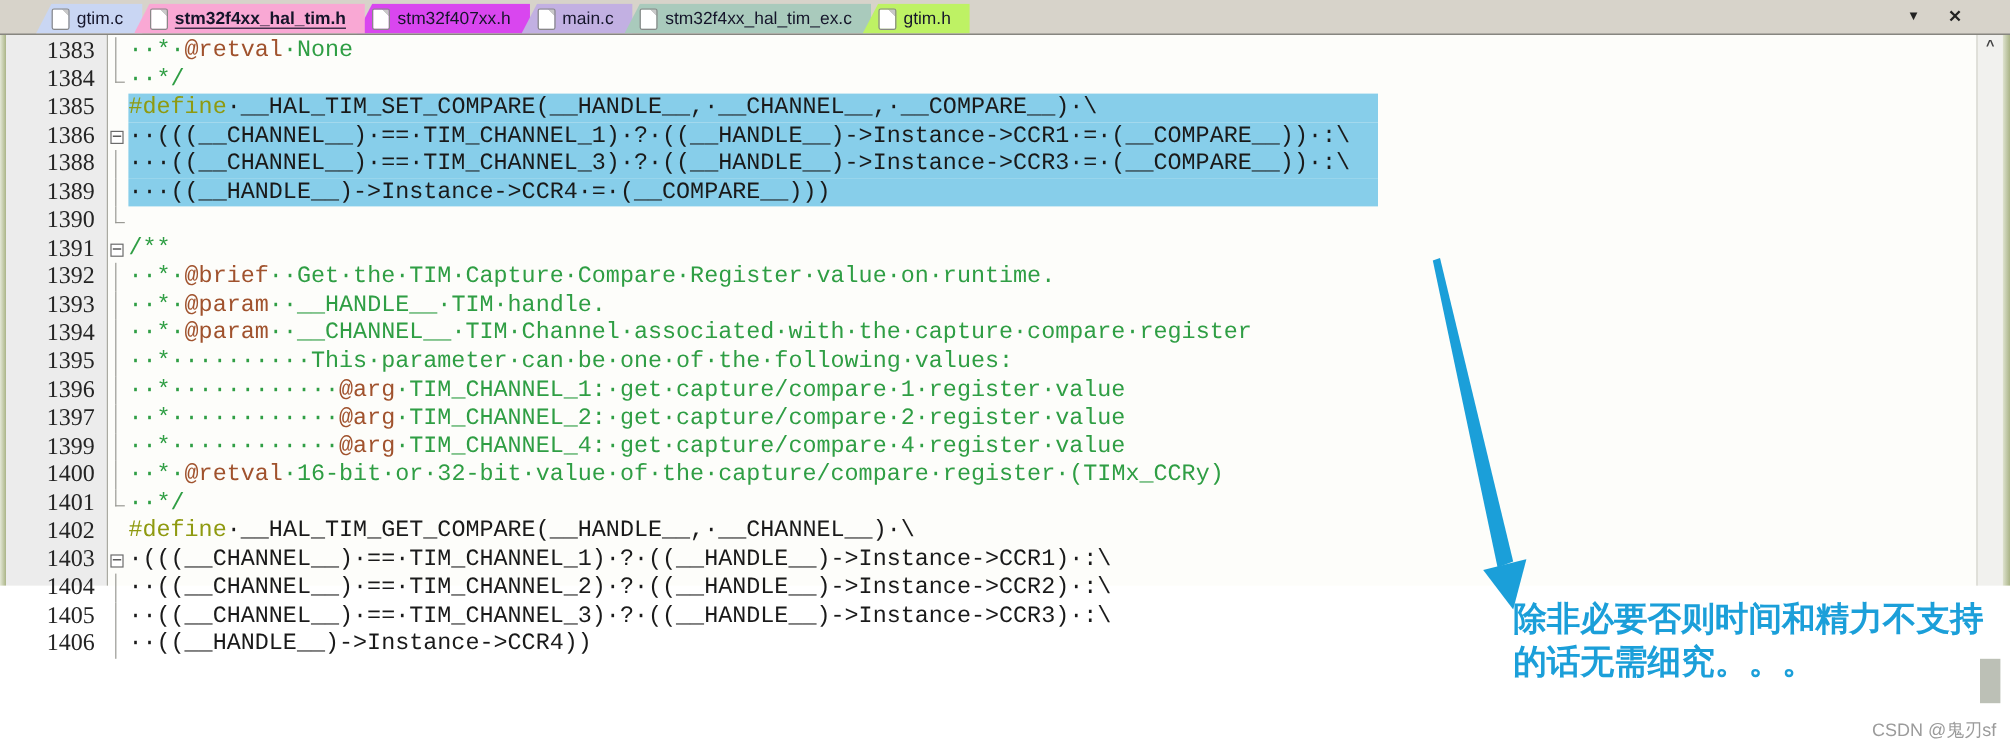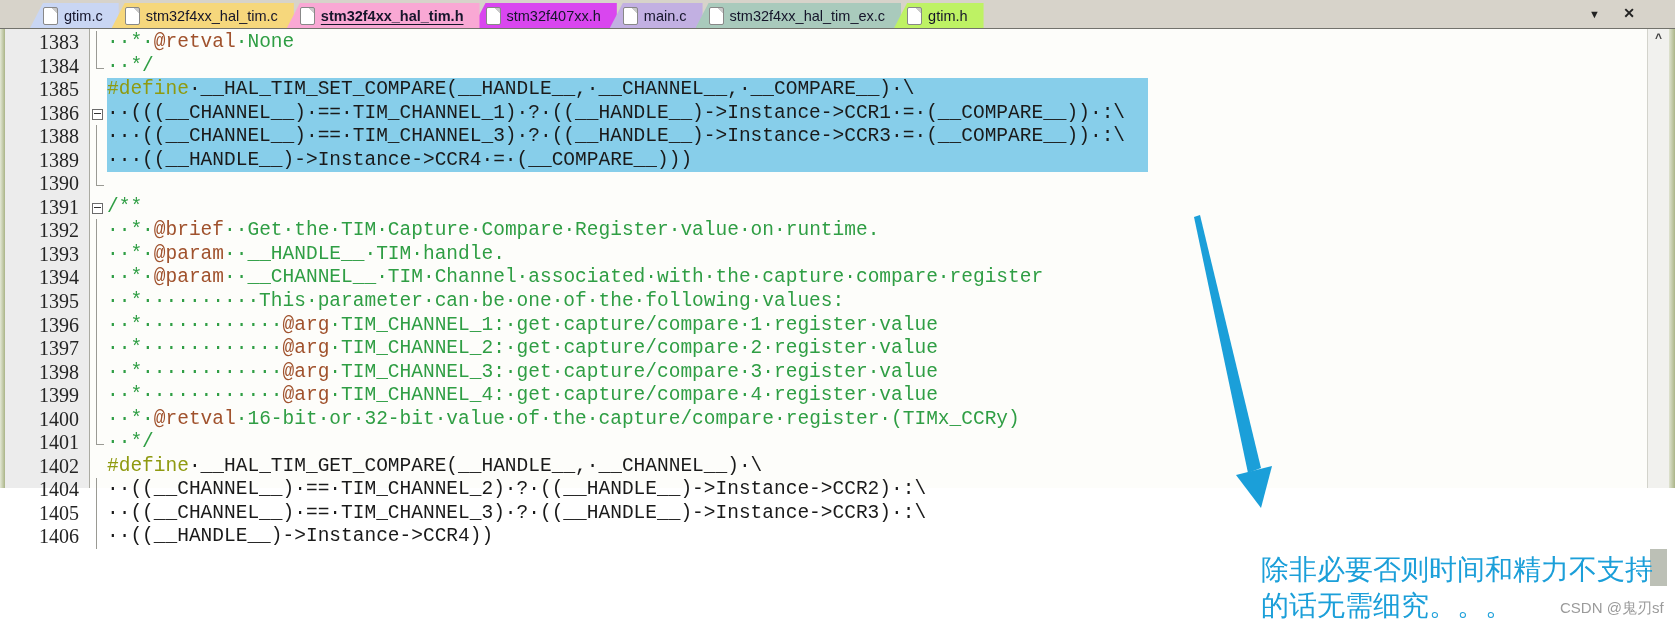--- a/index.html
+++ b/index.html
@@ -45,39 +45,35 @@
   .f-line{position:absolute;left:7px;top:0;bottom:0;width:1px;background:#9a9a94;}
   .f-end{position:absolute;left:7px;top:0;width:7px;height:13px;border-left:1px solid #9a9a94;border-bottom:1px solid #9a9a94;}
 
   
   .vscroll{position:absolute;right:6px;top:0;bottom:0;width:21px;background:#f1f1ee;border-left:1px solid #d3d3cb;}
   .scroll-up{height:18px;text-align:center;font-size:12px;font-weight:bold;color:#444;line-height:18px;}
   .thumb{position:absolute;left:2px;right:2px;top:520px;height:37px;background:#bcc0b6;}
 
   
   .overlay{position:absolute;inset:0;pointer-events:none;z-index:40;}
-  .note{position:absolute;left:1261px;top:552px;font-size:28px;line-height:36px;font-weight:400;
+  .note{position:absolute;left:1261px;top:498px;font-size:28px;line-height:36px;font-weight:700;
         color:var(--annotation_blue);font-family:"Liberation Sans",sans-serif;}
   .watermark{position:absolute;left:1560px;top:599px;font-size:15px;color:#9b9b9b;white-space:nowrap;}
 </style>
 </head>
 <body>
 
 <div class="app">
 
   <div class="tabbar">
     <div id="tabstrip" style="display:flex;align-items:flex-end;">
         <div class="tab" style="background: rgb(201, 214, 243); z-index: 1;">
           <span class="page-icon"></span>
           <span class="lbl">gtim.c</span>
         </div>
-        <div class="tab" style="background: rgb(246, 215, 124); z-index: 2;">
-          <span class="page-icon"></span>
-          <span class="lbl">stm32f4xx_hal_tim.c</span>
-        </div>
         <div class="tab active" style="background: #f9a8d4; z-index: 20;">
           <span class="page-icon"></span>
           <span class="lbl">stm32f4xx_hal_tim.h</span>
         </div>
         <div class="tab" style="background: #d946ef; z-index: 4;">
           <span class="page-icon"></span>
           <span class="lbl">stm32f407xx.h</span>
         </div>
         <div class="tab" style="background: rgb(194, 176, 226); z-index: 5;">
           <span class="page-icon"></span>
@@ -190,27 +186,20 @@
           <div class="codeline"><span class="s-c">··*············</span><span class="s-t">@arg</span><span class="s-c">·TIM_CHANNEL_1:·get·capture/compare·1·register·value</span></div>
         </div>
         <div class="row">
           <div class="num">1397</div>
           <div class="fold">
             <span class="f-line"></span>
           </div>
           <div class="codeline"><span class="s-c">··*············</span><span class="s-t">@arg</span><span class="s-c">·TIM_CHANNEL_2:·get·capture/compare·2·register·value</span></div>
         </div>
         <div class="row">
-          <div class="num">1398</div>
-          <div class="fold">
-            <span class="f-line"></span>
-          </div>
-          <div class="codeline"><span class="s-c">··*············</span><span class="s-t">@arg</span><span class="s-c">·TIM_CHANNEL_3:·get·capture/compare·3·register·value</span></div>
-        </div>
-        <div class="row">
           <div class="num">1399</div>
           <div class="fold">
             <span class="f-line"></span>
           </div>
           <div class="codeline"><span class="s-c">··*············</span><span class="s-t">@arg</span><span class="s-c">·TIM_CHANNEL_4:·get·capture/compare·4·register·value</span></div>
         </div>
         <div class="row">
           <div class="num">1400</div>
           <div class="fold">
             <span class="f-line"></span>
@@ -221,20 +210,27 @@
           <div class="num">1401</div>
           <div class="fold">
             <span class="f-end"></span>
           </div>
           <div class="codeline"><span class="s-c">··*/</span></div>
         </div>
         <div class="row">
           <div class="num">1402</div>
           <div class="fold"></div>
           <div class="codeline"><span class="s-p">#define</span><span class="s-k">·__HAL_TIM_GET_COMPARE(__HANDLE__,·__CHANNEL__)·\</span></div>
+        </div>
+        <div class="row">
+          <div class="num">1403</div>
+          <div class="fold">
+            <span class="f-box"></span>
+          </div>
+          <div class="codeline"><span class="s-k">·(((__CHANNEL__)·==·TIM_CHANNEL_1)·?·((__HANDLE__)-&gt;Instance-&gt;CCR1)·:\</span></div>
         </div>
         <div class="row">
           <div class="num">1404</div>
           <div class="fold">
             <span class="f-line"></span>
           </div>
           <div class="codeline"><span class="s-k">··((__CHANNEL__)·==·TIM_CHANNEL_2)·?·((__HANDLE__)-&gt;Instance-&gt;CCR2)·:\</span></div>
         </div>
         <div class="row">
           <div class="num">1405</div>

